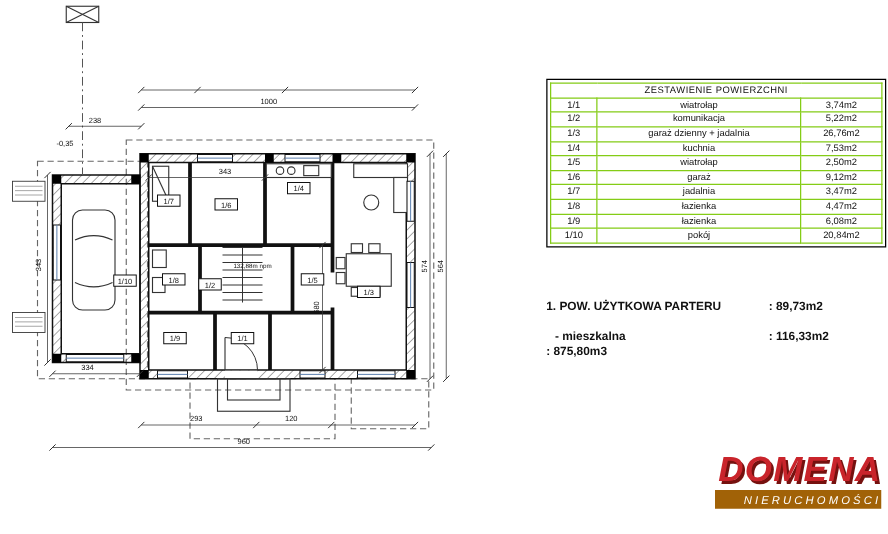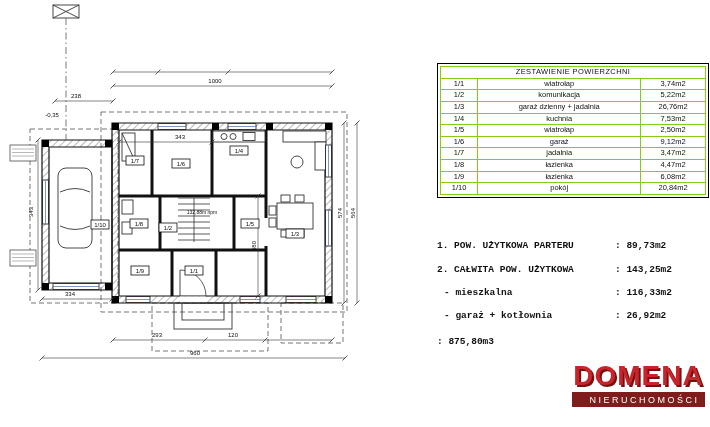--- a/index.html
+++ b/index.html
@@ -19,33 +19,33 @@
   .panel{position:absolute;left:437px;top:63px;width:266px;border:1px solid #000;
          padding:2px;background:#fff;}
   .panel table{width:100%;border-collapse:collapse;border:1px solid #000;}
   .panel td,.panel th{border:1px solid #84cc16;font-size:7.5px;font-weight:normal;
          text-align:center;padding:1px 2px;line-height:1.15;}
   .title-cell{font-size:9.5px;padding:3px 0;letter-spacing:0.4px;}
   .hdr{font-size:7.5px;}
 
   
   .summary{position:absolute;left:437px;top:240px;width:266px;}
-  .srow{display:flex;font-size:9.5px;font-weight:bold;font-family:Liberation Mono, monospace;}
+  .srow{display:flex;font-size:9.5px;font-weight:bold;}
   .srow .lbl{width:178px;}
   .srow.sub{padding-left:7px;margin-top:12px;}
   .srow.sub .lbl{width:171px;}
   .mb-big{margin-bottom:13px;}
   .mb-sm{margin-bottom:1px;}
   .mb-lg{margin-bottom:15px;}
 
   
-  .logo{position:absolute;left:572px;top:361px;width:133px;text-align:center;}
+  .logo{position:absolute;left:572px;top:361px;width:133px;text-align:right;font-style:italic;}
   .logo-brand{color:#c9242b;font-size:28px;font-weight:bold;line-height:1.05;
       letter-spacing:1px;text-shadow:2px 2px 0 #76110f;}
-  .logo-bar{background:#7f1d1d;color:#fff;font-size:9px;letter-spacing:2.5px;
+  .logo-bar{background:#a16207;color:#fff;font-size:9px;letter-spacing:2.5px;
       padding:3px 0 2px 12px;margin-top:2px;}
 </style>
 </head>
 <body>
 
 <div class="screen">
 
   <div class="plan">
     <svg viewBox="0 0 430 427" width="430" height="427">
       <defs>
@@ -364,31 +364,23 @@
         </tr>
       </tbody>
     </table>
   </div>
 
   <div class="summary">
     <div class="srow mb-big">
       <span class="lbl">1. POW. UŻYTKOWA PARTERU</span>
       <span class="val">: 89,73m2</span>
     </div>
-    <div class="srow mb-sm">
-      <span class="lbl">2. CAŁWITA POW. UŻYTKOWA</span>
-      <span class="val">: 143,25m2</span>
-    </div>
     <div class="srow sub mb-sm">
       <span class="lbl">- mieszkalna</span>
       <span class="val">: 116,33m2</span>
-    </div>
-    <div class="srow sub mb-lg">
-      <span class="lbl">- garaż + kotłownia</span>
-      <span class="val">: 26,92m2</span>
     </div>
     <div class="srow">
       <span class="val">: 875,80m3</span>
     </div>
   </div>
 
   <div class="logo">
     <div class="logo-brand">DOMENA</div>
     <div class="logo-bar">NIERUCHOMOŚCI</div>
   </div>

